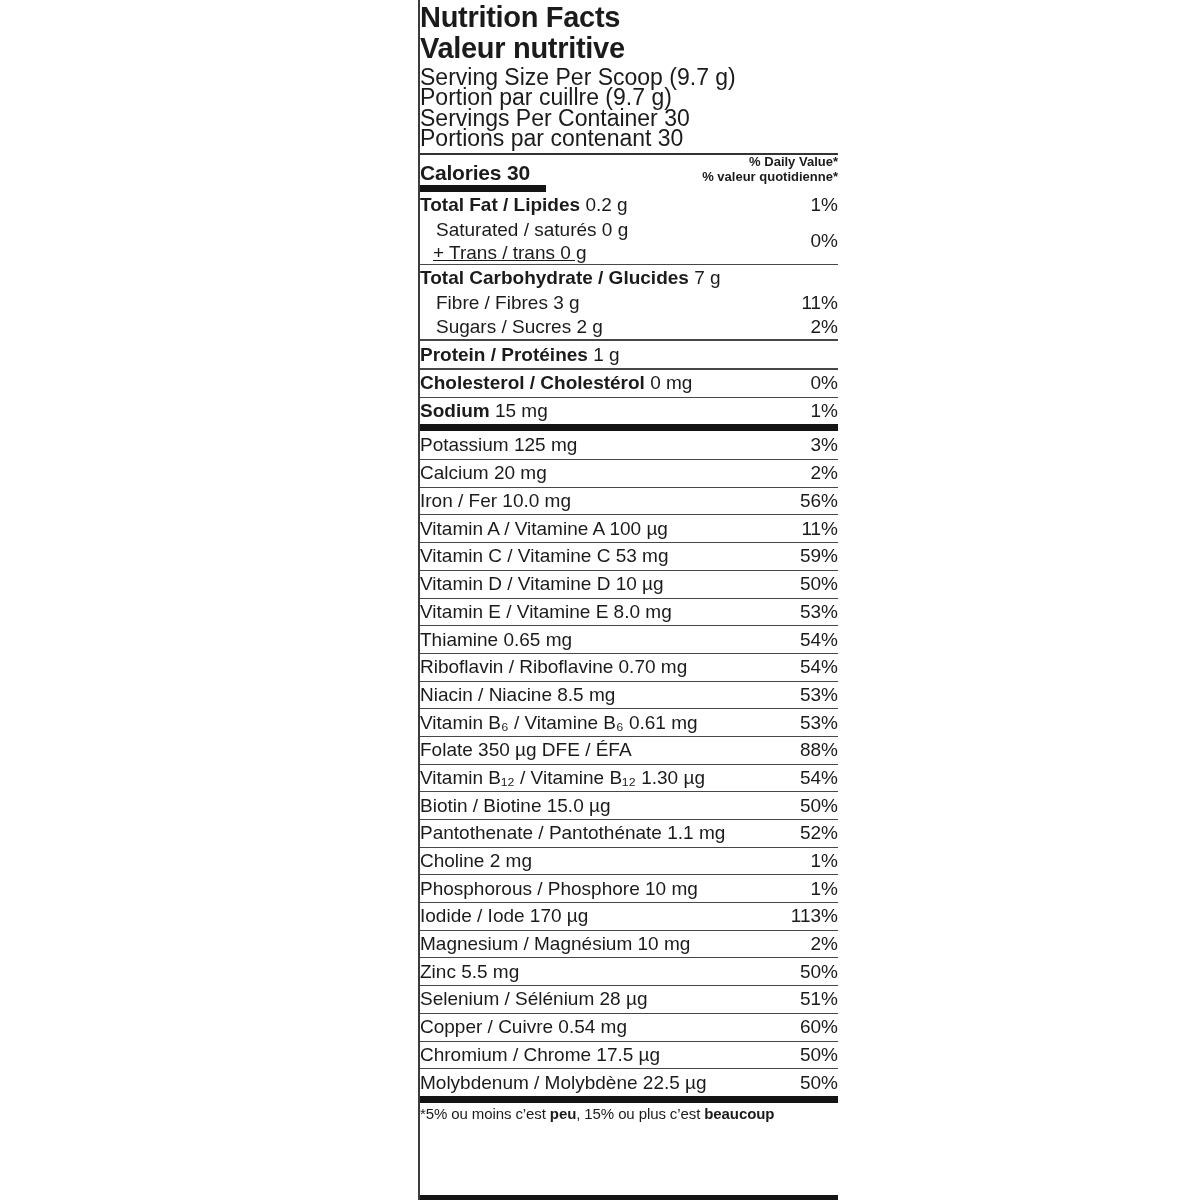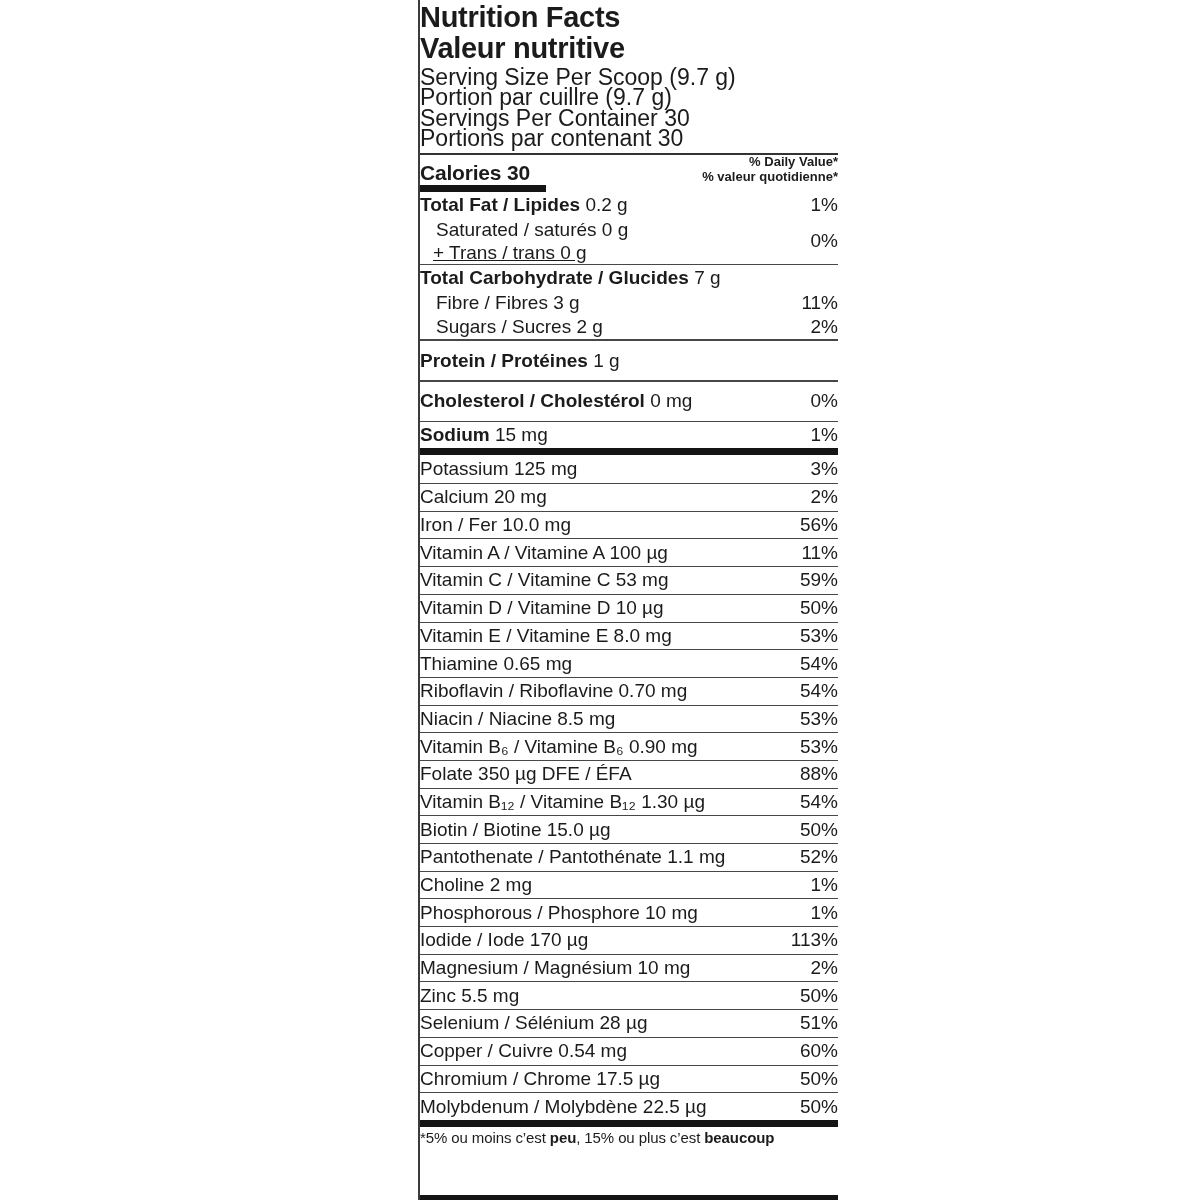--- a/index.html
+++ b/index.html
@@ -18,21 +18,21 @@
   }
   .t1,.t2{font-size:29px;font-weight:700;line-height:31px;letter-spacing:-0.3px;}
   .t1{margin-top:2px;}
   .serv{font-size:23px;line-height:20.4px;}
   .serv-first{margin-top:3px;}
   .rule-top{height:2px;background:#333;margin-top:4px;}
   .cal-row{display:flex;justify-content:space-between;height:30px;align-items:flex-end;}
   .cal{font-size:21px;font-weight:700;padding-top:7px;letter-spacing:-0.2px;}
   .dvh{text-align:right;font-size:13px;font-weight:700;line-height:15.5px;padding-top:3px;}
   .cal-bar{width:126px;height:7px;background:#141414;}
-  .row{display:flex;justify-content:space-between;align-items:center;font-size:19px;}.r26{height:26px;}.r27{height:39px;}
+  .row{display:flex;justify-content:space-between;align-items:center;font-size:19px;}.r26{height:26px;}.r27{height:27px;}
   .bold{font-weight:700;}
   .grp{display:flex;justify-content:space-between;align-items:center;}
   .sub{padding-left:16px;font-size:19px;line-height:23px;height:23px;white-space:nowrap;}
   .subrow{display:flex;justify-content:space-between;align-items:center;height:24px;font-size:19px;}
   .subrow .ltext{padding-left:16px;}
   .rule{height:1.7px;background:#474747;}
   .thick{height:7px;background:#141414;}
   .mrow{
     display:flex;justify-content:space-between;align-items:center;
     height:27.7px;box-sizing:border-box;border-top:1.7px solid #474747;
@@ -146,21 +146,21 @@
       </div>
       <div class="mrow">
         <span>Riboflavin / Riboflavine 0.70 mg</span>
         <span class="pct">54%</span>
       </div>
       <div class="mrow">
         <span>Niacin / Niacine 8.5 mg</span>
         <span class="pct">53%</span>
       </div>
       <div class="mrow">
-        <span>Vitamin B₆ / Vitamine B₆ 0.90 mg</span>
+        <span>Vitamin B₆ / Vitamine B₆ 0.61 mg</span>
         <span class="pct">53%</span>
       </div>
       <div class="mrow">
         <span>Folate 350 µg DFE / ÉFA</span>
         <span class="pct">88%</span>
       </div>
       <div class="mrow">
         <span>Vitamin B₁₂ / Vitamine B₁₂ 1.30 µg</span>
         <span class="pct">54%</span>
       </div>

